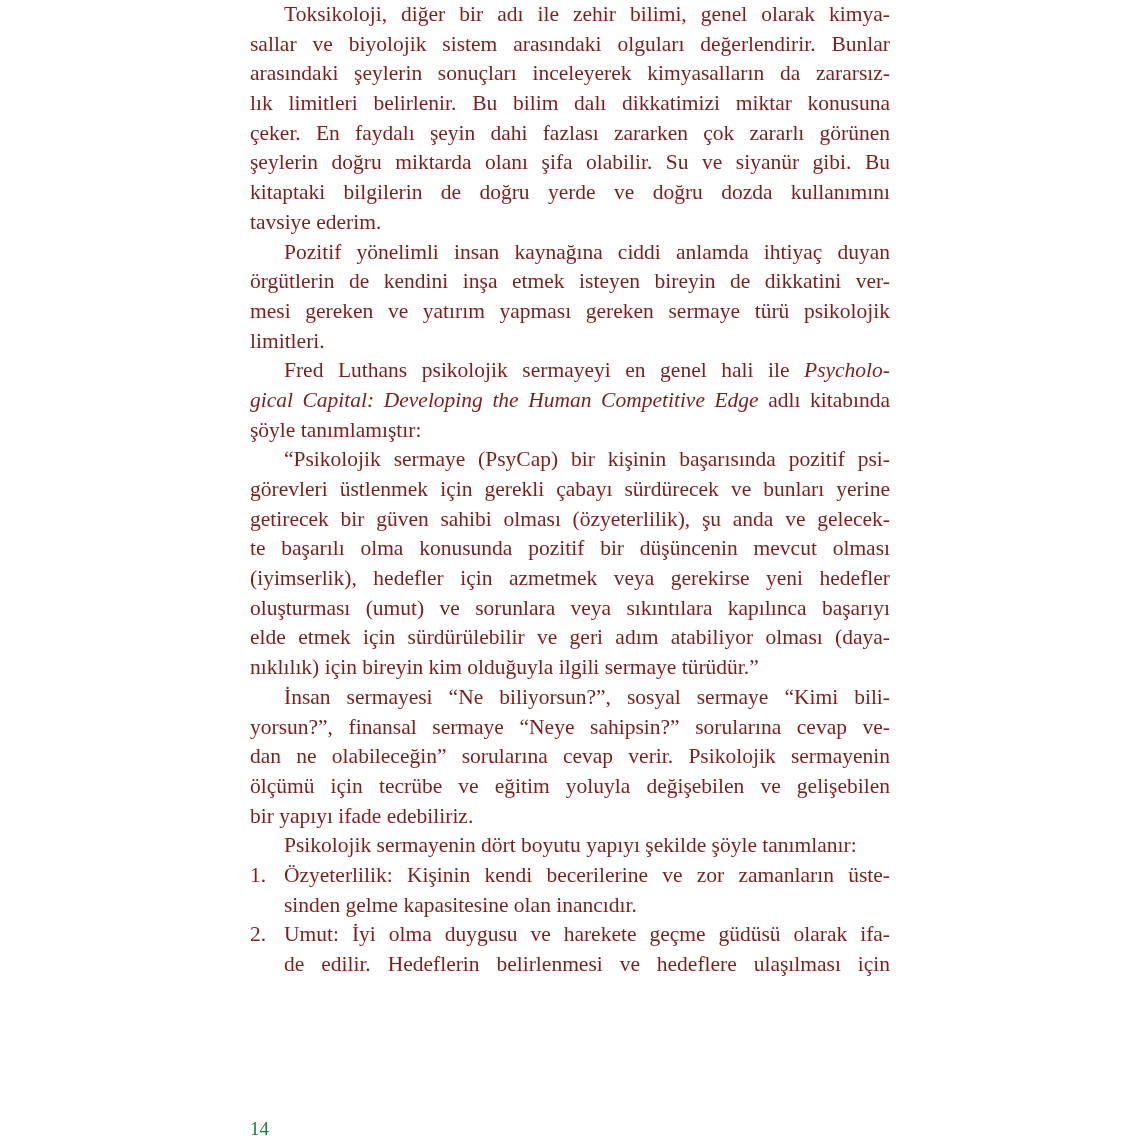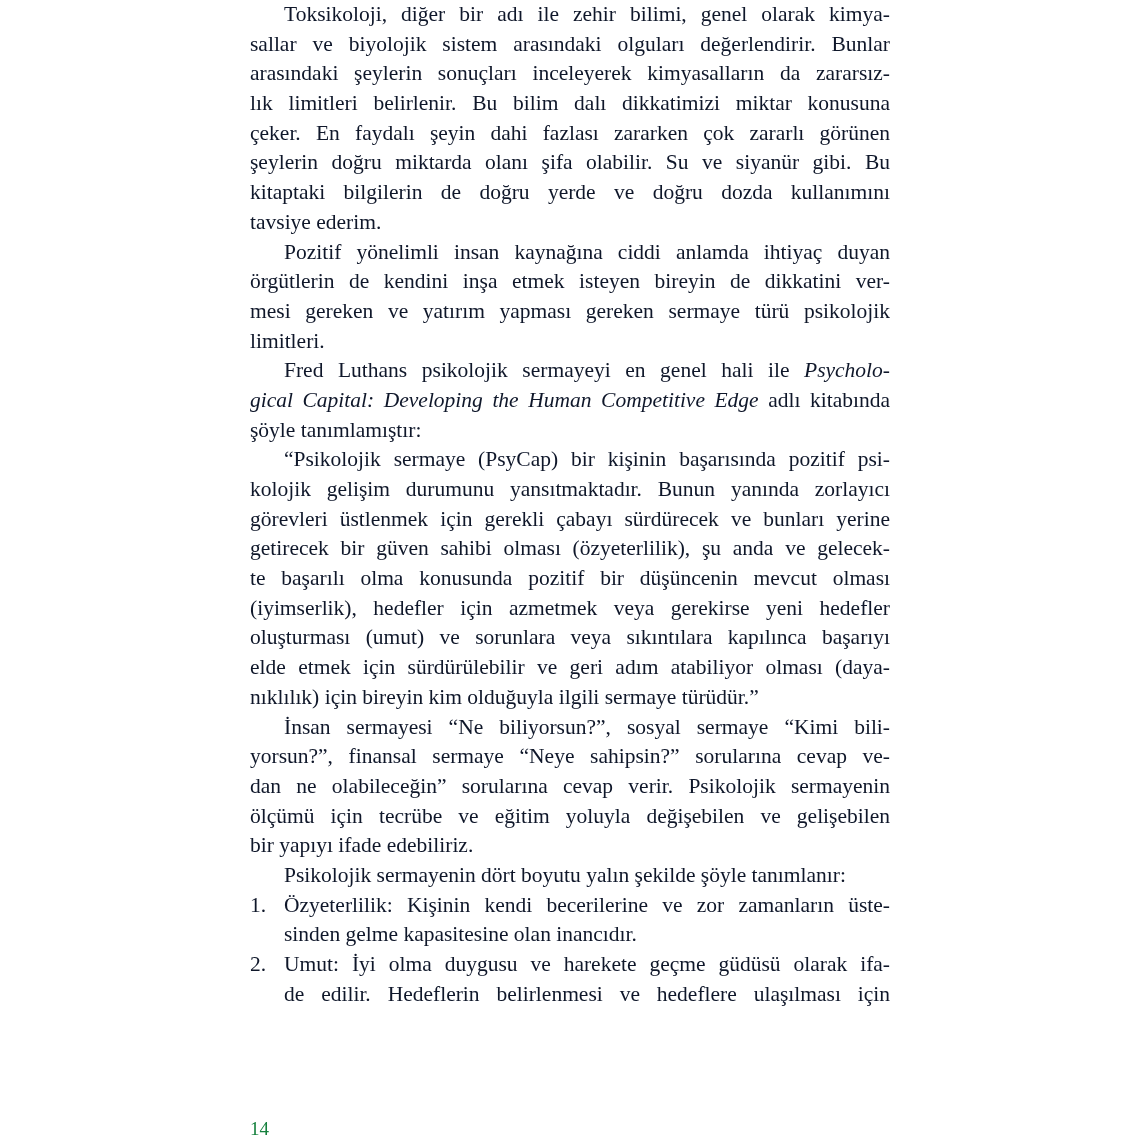--- a/index.html
+++ b/index.html
@@ -13,21 +13,21 @@
       position: relative;
       overflow: hidden;
     }
     .page {
       position: absolute;
       left: 250px;
       top: 0px;
       width: 640px;
       font-family: "Liberation Serif", "DejaVu Serif", serif;
       font-size: 21.5px;
-      color: #0f172a;
+      color: #7f1d1d;
       line-height: 29.7px;
     }
     .line {
       display: block;
       white-space: nowrap;
       text-align: justify;
       text-align-last: justify;
       height: 29.7px;
     }
     .line.last {
@@ -80,40 +80,39 @@
   </div>
 
   <div>
     <span class="line indent"><span>Fred Luthans psikolojik sermayeyi en genel hali ile </span><em>Psycholo-</em></span>
     <span class="line"><em>gical Capital: Developing the Human Competitive Edge</em><span> adlı kitabında</span></span>
     <span class="line last">şöyle tanımlamıştır:</span>
   </div>
 
   <div>
     <span class="line indent">“Psikolojik sermaye (PsyCap) bir kişinin başarısında pozitif psi-</span>
-    <span class="line">kolojik gelişim durumunu yansıtmaktadır. Bunun yanında zorlayıcı</span>
     <span class="line">görevleri üstlenmek için gerekli çabayı sürdürecek ve bunları yerine</span>
     <span class="line">getirecek bir güven sahibi olması (özyeterlilik), şu anda ve gelecek-</span>
     <span class="line">te başarılı olma konusunda pozitif bir düşüncenin mevcut olması</span>
     <span class="line">(iyimserlik), hedefler için azmetmek veya gerekirse yeni hedefler</span>
     <span class="line">oluşturması (umut) ve sorunlara veya sıkıntılara kapılınca başarıyı</span>
     <span class="line">elde etmek için sürdürülebilir ve geri adım atabiliyor olması (daya-</span>
     <span class="line last">nıklılık) için bireyin kim olduğuyla ilgili sermaye türüdür.”</span>
   </div>
 
   <div>
     <span class="line indent">İnsan sermayesi “Ne biliyorsun?”, sosyal sermaye “Kimi bili-</span>
     <span class="line">yorsun?”, finansal sermaye “Neye sahipsin?” sorularına cevap ve-</span>
     <span class="line">dan ne olabileceğin” sorularına cevap verir. Psikolojik sermayenin</span>
     <span class="line">ölçümü için tecrübe ve eğitim yoluyla değişebilen ve gelişebilen</span>
     <span class="line last">bir yapıyı ifade edebiliriz.</span>
   </div>
 
   <div>
-    <span class="line indent last">Psikolojik sermayenin dört boyutu yalın şekilde şöyle tanımlanır:</span>
+    <span class="line indent last">Psikolojik sermayenin dört boyutu yapıyı şekilde şöyle tanımlanır:</span>
   </div>
 
   <div>
     <div>
       <span class="line item-first"><span class="num">1.</span><span>Özyeterlilik: Kişinin kendi becerilerine ve zor zamanların üste-</span></span>
       <span class="line item-cont last">sinden gelme kapasitesine olan inancıdır.</span>
     </div>
     <div>
       <span class="line item-first"><span class="num">2.</span><span>Umut: İyi olma duygusu ve harekete geçme güdüsü olarak ifa-</span></span>
       <span class="line item-cont">de edilir. Hedeflerin belirlenmesi ve hedeflere ulaşılması için</span>

